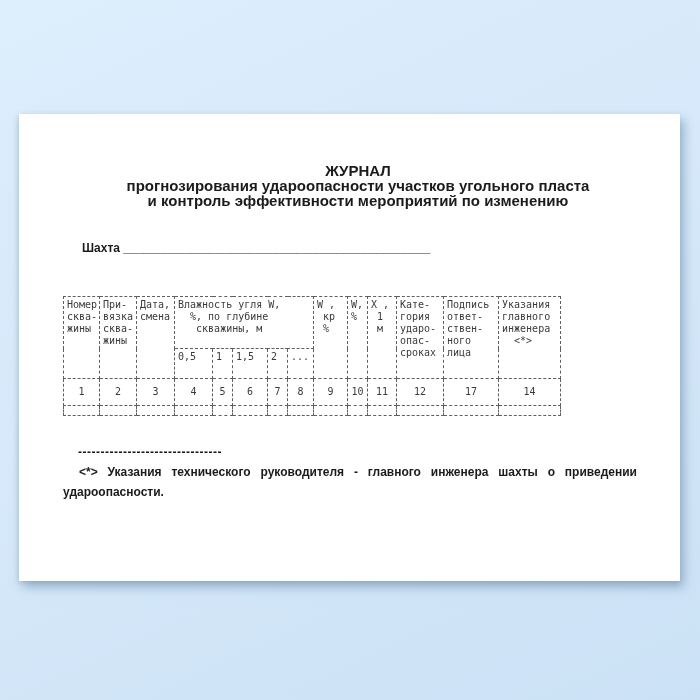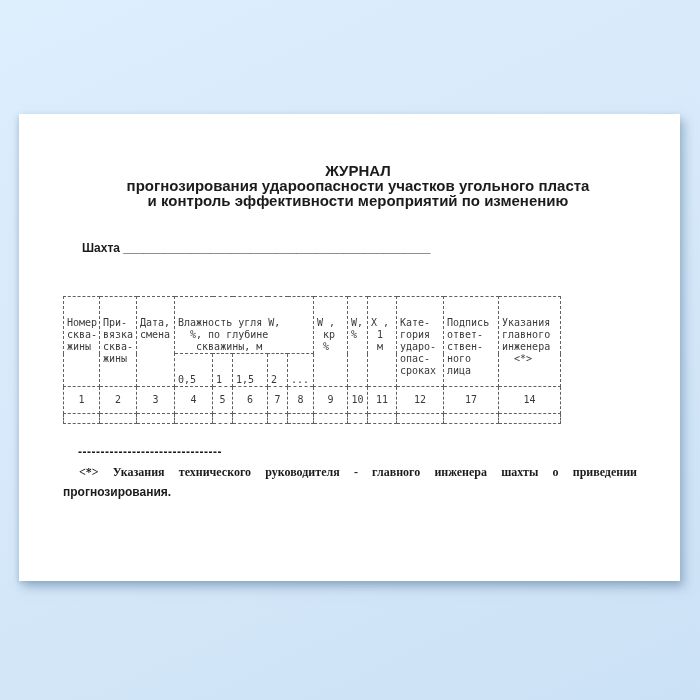--- a/index.html
+++ b/index.html
@@ -62,21 +62,21 @@
   .log-table th, .log-table td {
     border: 1px dashed #606060;
     padding: 0;
     font-weight: normal;
     overflow: hidden;
   }
   .log-table th {
     vertical-align: top;
     text-align: left;
     white-space: pre;
-    padding: 20px 1px 0 3px;
+    padding: 2px 1px 0 3px;
   }
   .log-table td.num {
     text-align: center;
     vertical-align: middle;
     white-space: nowrap;
   }
   .row-head   { height: 52px; }
   .row-sub    { height: 30px; }
   .row-num    { height: 27px; }
   .row-empty  { height: 10px; }
@@ -94,21 +94,21 @@
     letter-spacing: 0.5px;
     line-height: 16px;
     white-space: nowrap;
   }
   .fn-para { margin-top: 2px; line-height: 20px; }
   .fn-line { }
   .fn-justify {
     text-align: justify;
     text-align-last: justify;
   }
-  .fn-indent { text-indent: 16px; font-family: Liberation Serif, serif; }
+  .fn-indent { text-indent: 16px; }
 </style>
 </head>
 <body>
 
 <div class="desktop">
   <div class="paper">
 
     <div class="title-block">
       <div class="title-line">ЖУРНАЛ</div>
       <div class="title-line">прогнозирования удароопасности участков угольного пласта</div>
@@ -215,18 +215,18 @@
         <td></td>
         <td></td>
       </tr>
     </tbody>
       </table>
 
     <div class="footnote">
       <div class="fn-dashes">--------------------------------</div>
       <div class="fn-para">
         <div class="fn-line fn-justify fn-indent">&lt;*&gt; Указания технического руководителя - главного инженера шахты о приведении</div>
-        <div class="fn-line">прогнозирования.</div>
+        <div class="fn-line">удароопасности.</div>
       </div>
     </div>
 
   </div>
 </div>
 
 </body></html>

